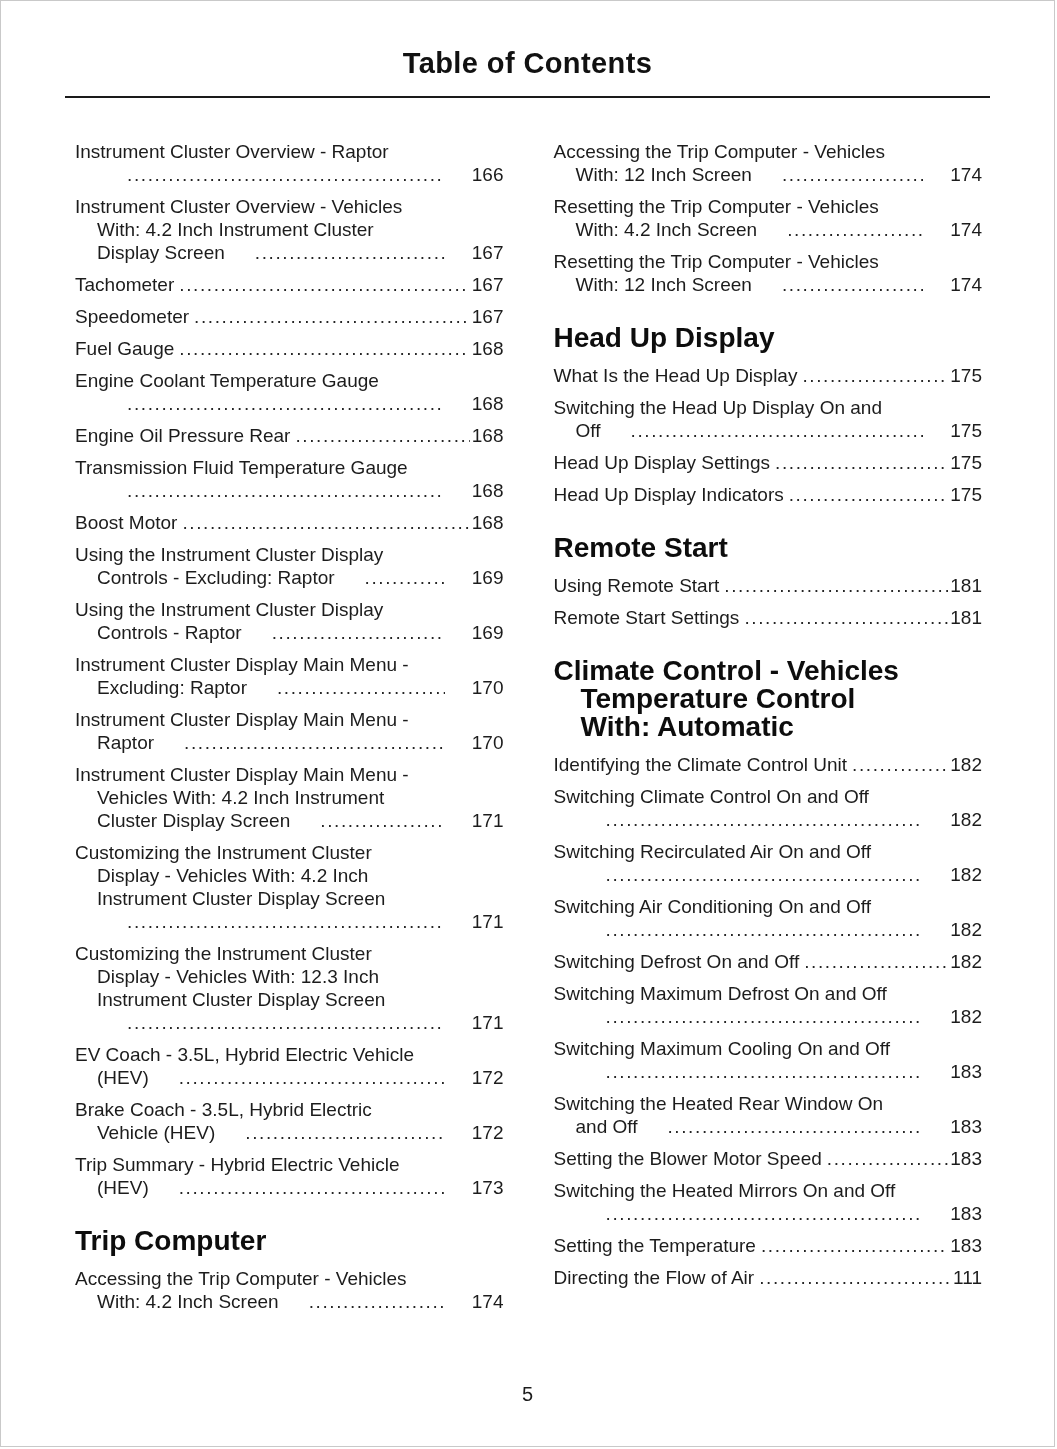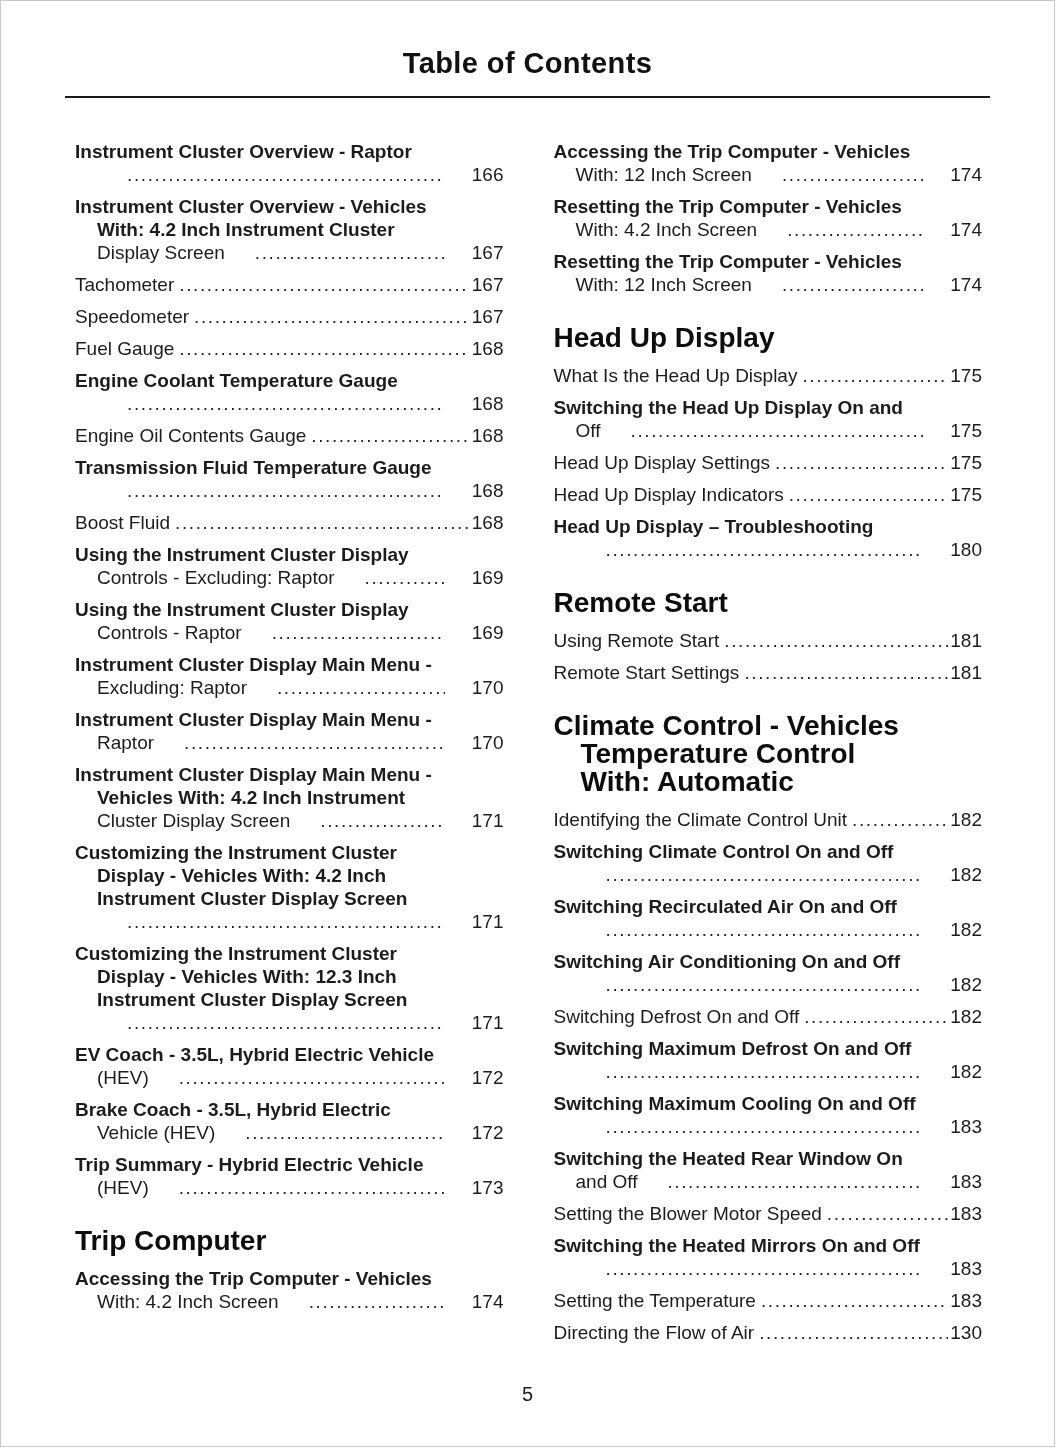--- a/index.html
+++ b/index.html
@@ -45,21 +45,21 @@
   .col {
     flex: 1 1 0;
     min-width: 0;
   }
   .toc-entry {
     margin: 0 0 9px 0;
     font-size: 19px;
     line-height: 23px;
     color: #1c1c1c;
   }
-  .entry-line { display: block; font-weight: bold; }
+  .entry-line { display: block; }
   .entry-last {
     display: flex;
     align-items: baseline;
     min-width: 0;
   }
   .indent { padding-left: 22px; gap: 25px; }
   .entry-text { white-space: nowrap; flex: 0 0 auto; }
   .leader {
     flex: 1 1 auto;
     min-width: 10px;
@@ -142,36 +142,36 @@
         <div class="toc-entry">
           <span class="entry-line">Engine Coolant Temperature Gauge</span>
           <span class="entry-last indent">
             <span class="entry-text"></span>
             <span class="leader"></span>
             <span class="pagenum">168</span>
           </span>
         </div>
         <div class="toc-entry">
           <span class="entry-last">
-            <span class="entry-text">Engine Oil Contents Gauge</span>
+            <span class="entry-text">Engine Oil Pressure Rear</span>
             <span class="leader"></span>
             <span class="pagenum">168</span>
           </span>
         </div>
         <div class="toc-entry">
           <span class="entry-line">Transmission Fluid Temperature Gauge</span>
           <span class="entry-last indent">
             <span class="entry-text"></span>
             <span class="leader"></span>
             <span class="pagenum">168</span>
           </span>
         </div>
         <div class="toc-entry">
           <span class="entry-last">
-            <span class="entry-text">Boost Fluid</span>
+            <span class="entry-text">Boost Motor</span>
             <span class="leader"></span>
             <span class="pagenum">168</span>
           </span>
         </div>
         <div class="toc-entry">
           <span class="entry-line">Using the Instrument Cluster Display</span>
           <span class="entry-last indent">
             <span class="entry-text">Controls - Excluding: Raptor</span>
             <span class="leader"></span>
             <span class="pagenum">169</span>
@@ -314,28 +314,20 @@
             <span class="entry-text">Head Up Display Settings</span>
             <span class="leader"></span>
             <span class="pagenum">175</span>
           </span>
         </div>
         <div class="toc-entry">
           <span class="entry-last">
             <span class="entry-text">Head Up Display Indicators</span>
             <span class="leader"></span>
             <span class="pagenum">175</span>
-          </span>
-        </div>
-        <div class="toc-entry">
-          <span class="entry-line">Head Up Display – Troubleshooting</span>
-          <span class="entry-last indent">
-            <span class="entry-text"></span>
-            <span class="leader"></span>
-            <span class="pagenum">180</span>
           </span>
         </div>
         <div class="toc-heading">
           <span class="heading-line">Remote Start</span>
         </div>
         <div class="toc-entry">
           <span class="entry-last">
             <span class="entry-text">Using Remote Start</span>
             <span class="leader"></span>
             <span class="pagenum">181</span>
@@ -434,19 +426,19 @@
           <span class="entry-last">
             <span class="entry-text">Setting the Temperature</span>
             <span class="leader"></span>
             <span class="pagenum">183</span>
           </span>
         </div>
         <div class="toc-entry">
           <span class="entry-last">
             <span class="entry-text">Directing the Flow of Air</span>
             <span class="leader"></span>
-            <span class="pagenum">130</span>
+            <span class="pagenum">111</span>
           </span>
         </div>
       </div>
   </div>
   <div class="page-footer">5</div>
 </div>
 
 </body></html>

